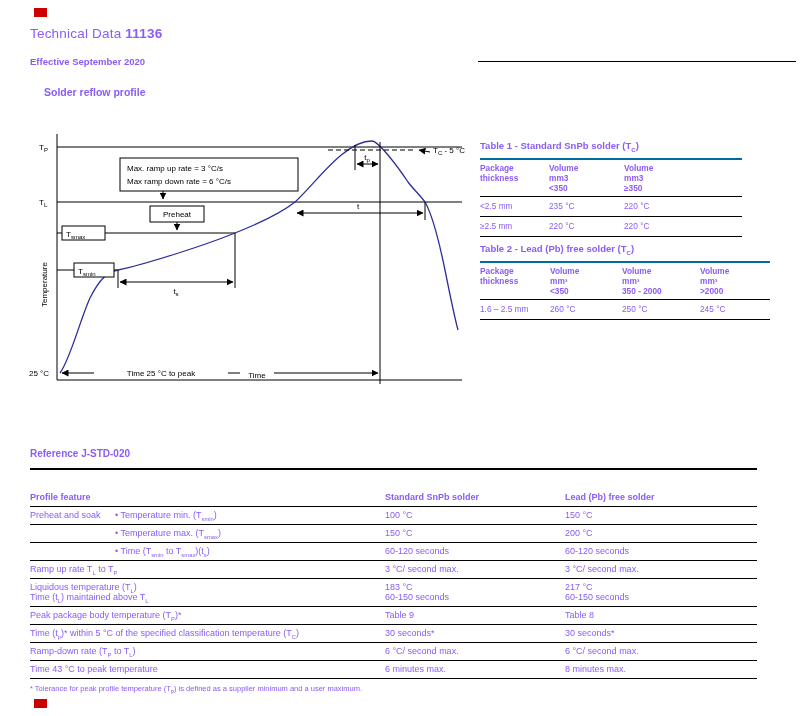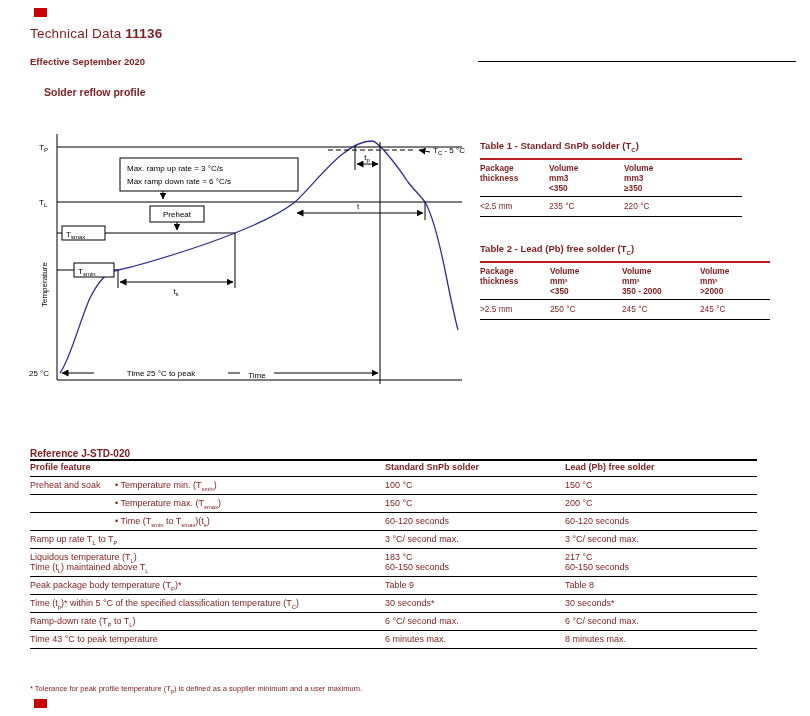--- a/index.html
+++ b/index.html
@@ -2,21 +2,21 @@
 <html><head>
 <meta charset="utf-8">
 <style>
   * { box-sizing: border-box; margin: 0; padding: 0; }
   html, body { background: #ffffff; }
   .page {
     position: relative;
     width: 810px;
     height: 716px;
     background: #ffffff;
-    color: #7f1d1d;
+    color: #8b5cf6;
     font-family: "Liberation Sans", sans-serif;
     overflow: hidden;
   }
   sub { font-size: 0.65em; line-height: 0; }
 
   .corner-mark { position: absolute; left: 34px; width: 13px; height: 9px; background: var(--accent, #cc0000); }
   .corner-mark.top { top: 8px; }
   .corner-mark.bottom { top: 699px; }
 
   .hdr-left { position: absolute; left: 30px; top: 26px; }
@@ -34,28 +34,28 @@
   svg.diagram { position: absolute; left: 28px; top: 120px; }
   .ln { stroke: #000; stroke-width: 1; }
   .dash { stroke-dasharray: 5 3; }
   .curve { stroke: var(--curve, #2e2e9a); stroke-width: 1.3; fill: none; }
   .box { fill: #fff; stroke: #000; stroke-width: 1; }
   .wbg { fill: #fff; }
   svg text { font-size: 8px; fill: #000; }
 
   .side-table { position: absolute; }
   .tbl-title { font-size: 9.5px; font-weight: bold; margin-bottom: 7px; }
-  table.mini { border-collapse: collapse; border-top: 2px solid #b91c1c; table-layout: fixed; width: 100%; }
+  table.mini { border-collapse: collapse; border-top: 2px solid #0369a1; table-layout: fixed; width: 100%; }
   .mini th { font-size: 8.3px; font-weight: bold; text-align: left; vertical-align: top; padding: 3px 2px 3px 0; border-bottom: 1px solid #000; }
   .mini td { font-size: 8.3px; padding: 4px 2px 5px 0; border-bottom: 1px solid #000; }
 
   .ref-block { position: absolute; left: 30px; top: 448px; width: 727px; }
-  .ref-title { font-size: 10px; font-weight: bold; margin-bottom: 0; }
+  .ref-title { font-size: 10px; font-weight: bold; margin-bottom: 9px; }
   table.ref-table { border-collapse: collapse; border-top: 2px solid #000; width: 100%; table-layout: fixed; }
-  .ref-table th { font-size: 9px; text-align: left; padding: 1px 0 4px 0; border-bottom: 1px solid #000; }
+  .ref-table th { font-size: 9px; text-align: left; padding: 22px 0 4px 0; border-bottom: 1px solid #000; }
   .ref-table td { font-size: 9px; padding: 3px 4px 4px 0; border-bottom: 1px solid #000; vertical-align: top; }
   .grp { display: inline-block; width: 85px; }
 
   .footnote { position: absolute; left: 30px; top: 684px; font-size: 7.5px; }
 </style>
 </head>
 <body>
 
 <div class="page" style="--accent: #cc0000; --curve: #2e2e9a;">
 
@@ -146,40 +146,45 @@
           <th style="width:75px">Volume<br>mm3<br>&lt;350</th>
           <th>Volume<br>mm3<br>≥350</th>
         </tr>
       </thead>
       <tbody>
         <tr>
           <td>&lt;2.5 mm</td>
           <td>235 °C</td>
           <td>220 °C</td>
         </tr>
+        <tr>
+          <td>≥2.5 mm</td>
+          <td>220 °C</td>
+          <td>220 °C</td>
+        </tr>
       </tbody>
     </table>
   </div>
 
   <div class="side-table" style="left:480px; top:243px; width:290px;">
     <div class="tbl-title">Table 2 - Lead (Pb) free solder (T<sub>C</sub>)</div>
     <table class="mini">
       <thead>
         <tr>
           <th style="width:70px">Package<br>thickness</th>
           <th style="width:72px">Volume<br>mm³<br>&lt;350</th>
           <th style="width:78px">Volume<br>mm³<br>350 - 2000</th>
           <th>Volume<br>mm³<br>&gt;2000</th>
         </tr>
       </thead>
       <tbody>
         <tr>
-          <td>&gt;2.5 mm</td>
+          <td>1.6 – 2.5 mm</td>
+          <td>260 °C</td>
           <td>250 °C</td>
-          <td>245 °C</td>
           <td>245 °C</td>
         </tr>
       </tbody>
     </table>
   </div>
 
   <div class="ref-block">
     <div class="ref-title">Reference J-STD-020</div>
     <table class="ref-table">
       <thead>

